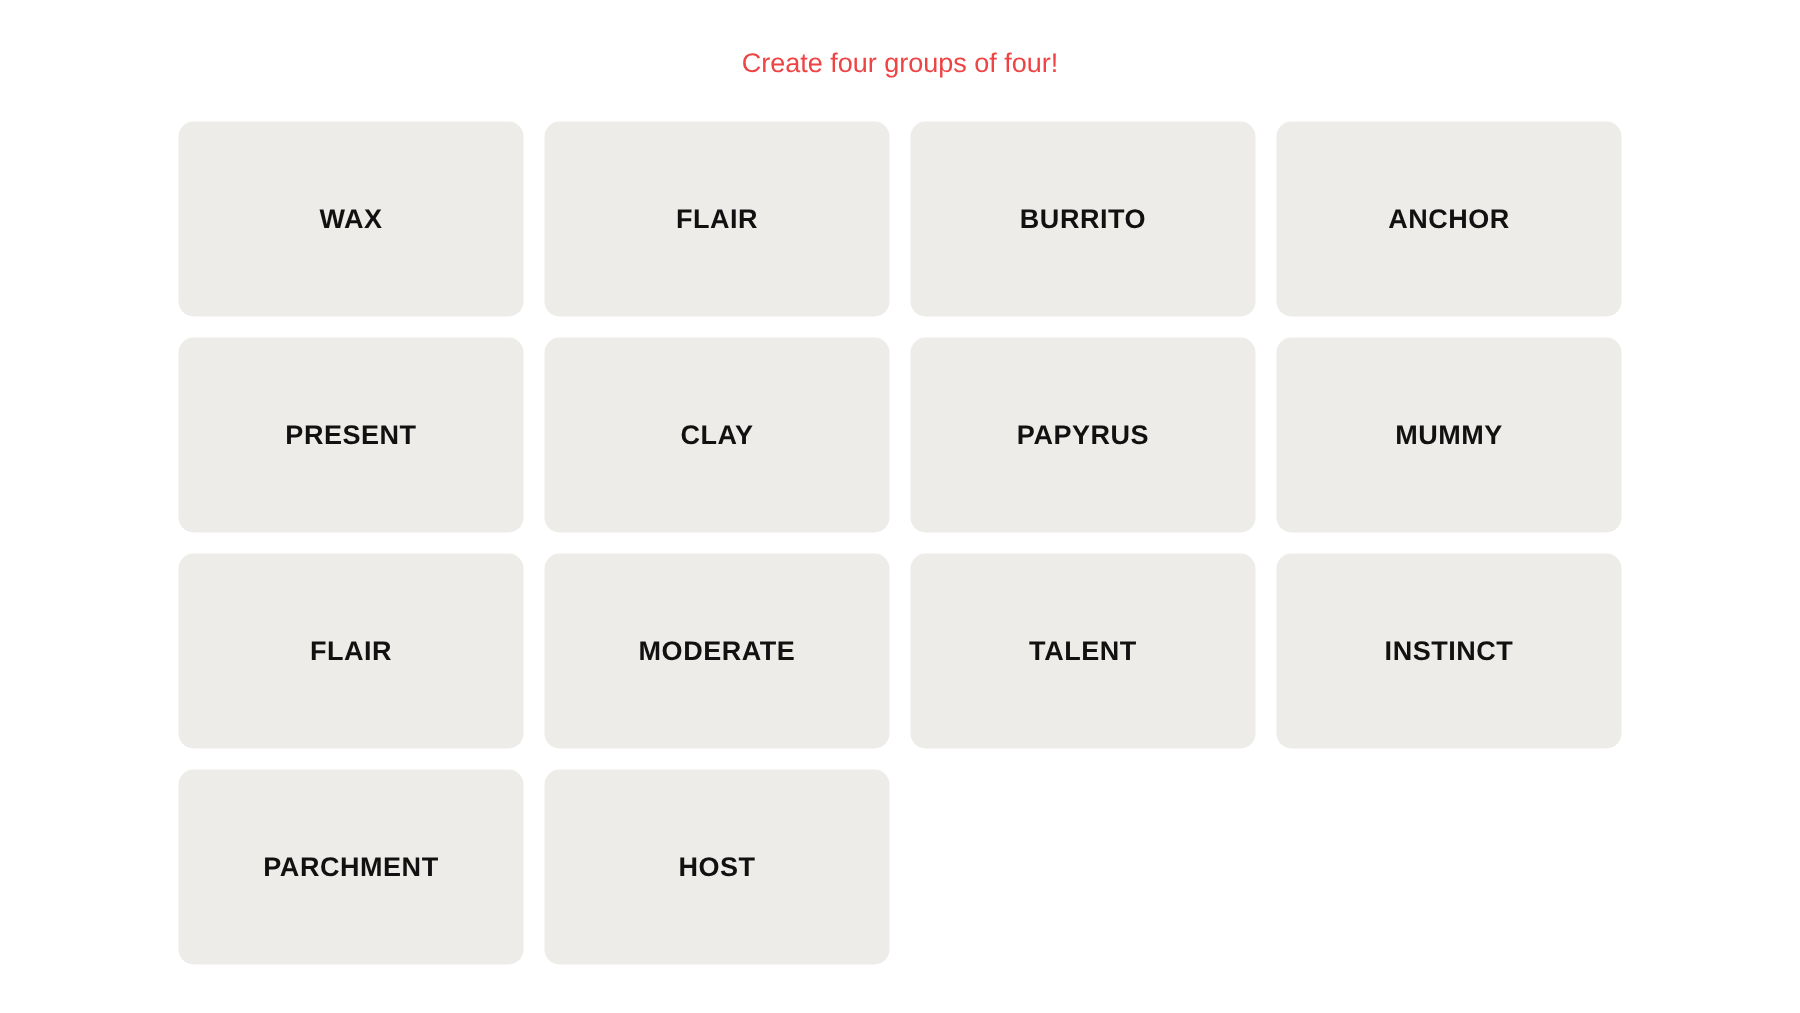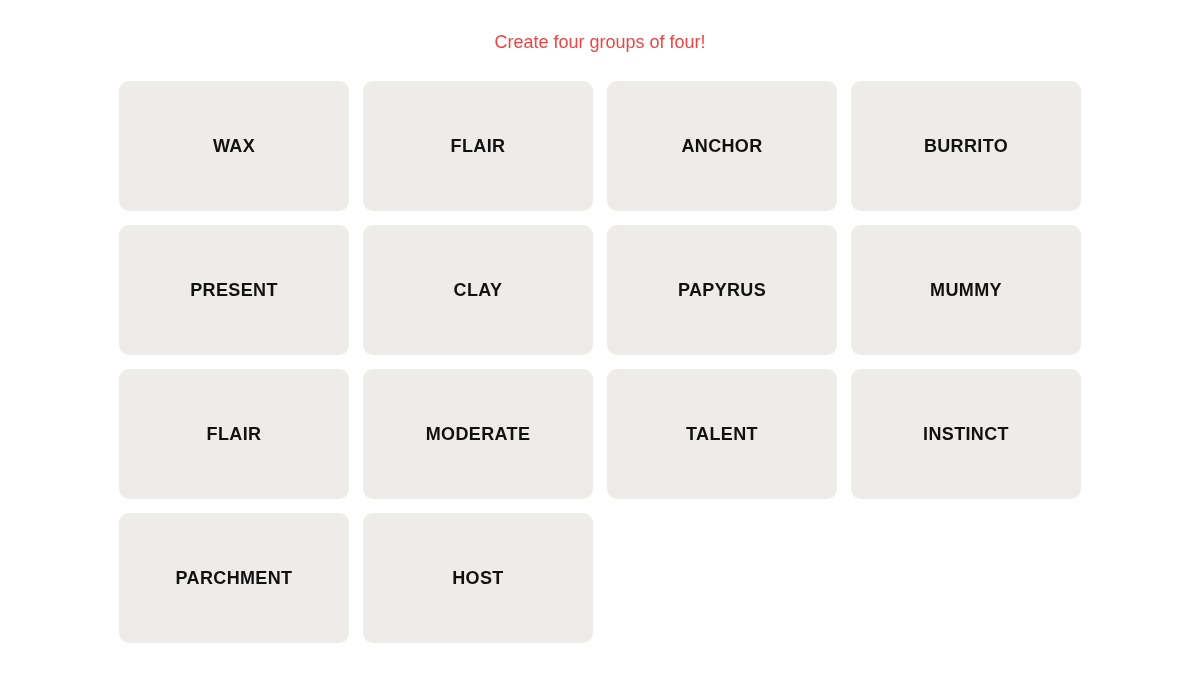--- a/index.html
+++ b/index.html
@@ -58,24 +58,24 @@
 <p class="instruction">Create four groups of four!</p>
 
 <div class="grid">
 <div class="tile">
       <span class="tile-label">WAX</span>
     </div>
     <div class="tile">
       <span class="tile-label">FLAIR</span>
     </div>
     <div class="tile">
-      <span class="tile-label">ANCHOR</span>
+      <span class="tile-label">BURRITO</span>
     </div>
     <div class="tile">
-      <span class="tile-label">BURRITO</span>
+      <span class="tile-label">ANCHOR</span>
     </div>
     <div class="tile">
       <span class="tile-label">PRESENT</span>
     </div>
     <div class="tile">
       <span class="tile-label">CLAY</span>
     </div>
     <div class="tile">
       <span class="tile-label">PAPYRUS</span>
     </div>

